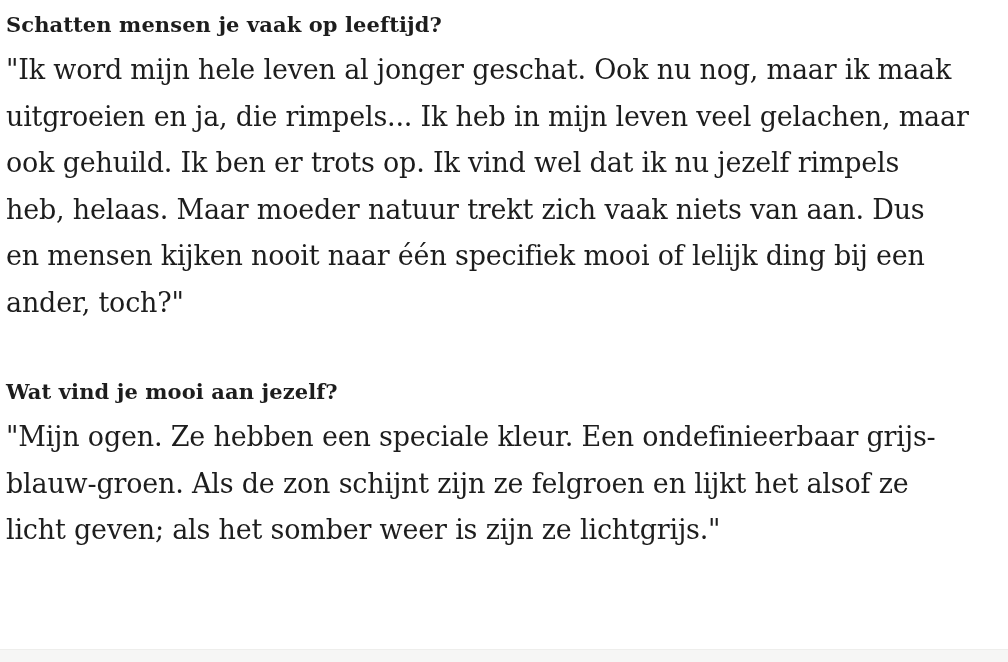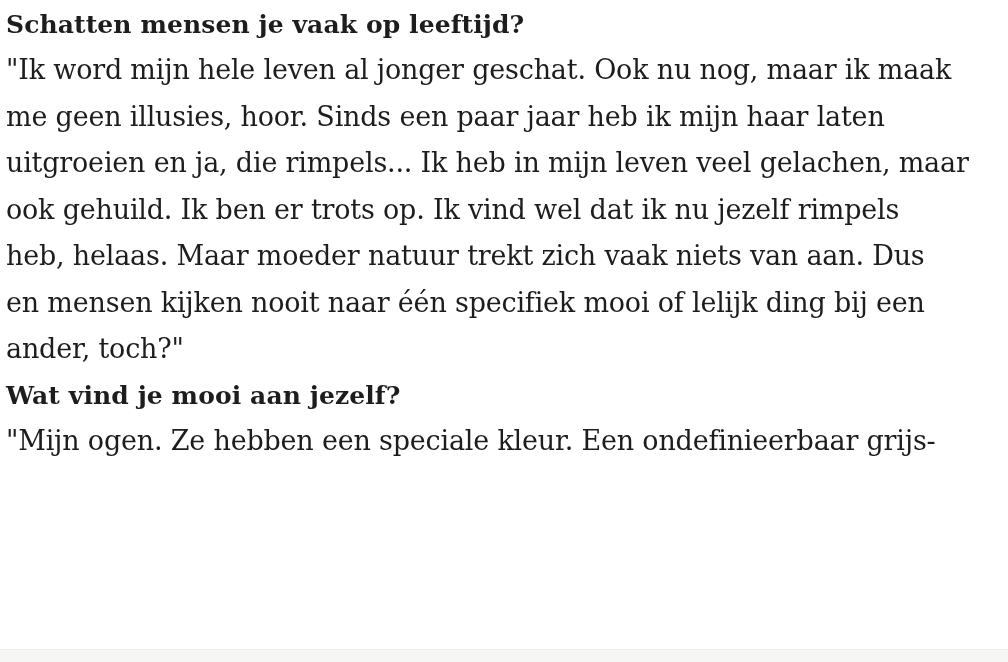--- a/index.html
+++ b/index.html
@@ -14,24 +14,24 @@
     position: relative;
     box-sizing: border-box;
     width: 1008px;
     height: 662px;
     padding: 2px 8px 0 6px;
     font-family: "DejaVu Serif", serif;
     color: #1d1d1d;
     overflow: hidden;
   }
   .interview-section { margin: 0; }
-  .interview-section + .interview-section { }
+  .interview-section + .interview-section { margin-top: 43px; }
   .question {
     margin: 0;
-    font-size: 25px;
+    font-size: 21px;
     font-weight: bold;
     line-height: 45px;
     letter-spacing: 0.1px;
     white-space: nowrap;
   }
   .answer-line {
     margin: 0;
     font-size: 27px;
     font-weight: normal;
     line-height: 46.5px;
@@ -49,28 +49,29 @@
   }
 </style>
 </head>
 <body>
 
 <main class="article-body">
 
   <section class="interview-section">
     <h2 class="question">Schatten mensen je vaak op leeftijd?</h2>
     <div class="answer-line">"Ik word mijn hele leven al jonger geschat. Ook nu nog, maar ik maak</div>
-    <div class="answer-line">me geen illusies, hoor. Sinds een paar jaar heb ik mijn haar laten</div>
     <div class="answer-line">uitgroeien en ja, die rimpels... Ik heb in mijn leven veel gelachen, maar</div>
     <div class="answer-line">ook gehuild. Ik ben er trots op. Ik vind wel dat ik nu jezelf rimpels</div>
     <div class="answer-line">heb, helaas. Maar moeder natuur trekt zich vaak niets van aan. Dus</div>
     <div class="answer-line">en mensen kijken nooit naar één specifiek mooi of lelijk ding bij een</div>
     <div class="answer-line">ander, toch?"</div>
   </section>
 
   <section class="interview-section">
     <h2 class="question">Wat vind je mooi aan jezelf?</h2>
     <div class="answer-line">"Mijn ogen. Ze hebben een speciale kleur. Een ondefinieerbaar grijs-</div>
+    <div class="answer-line">blauw-groen. Als de zon schijnt zijn ze felgroen en lijkt het alsof ze</div>
+    <div class="answer-line">licht geven; als het somber weer is zijn ze lichtgrijs."</div>
   </section>
 
   <div class="footer-band"></div>
 
 </main>
 
 </body></html>

